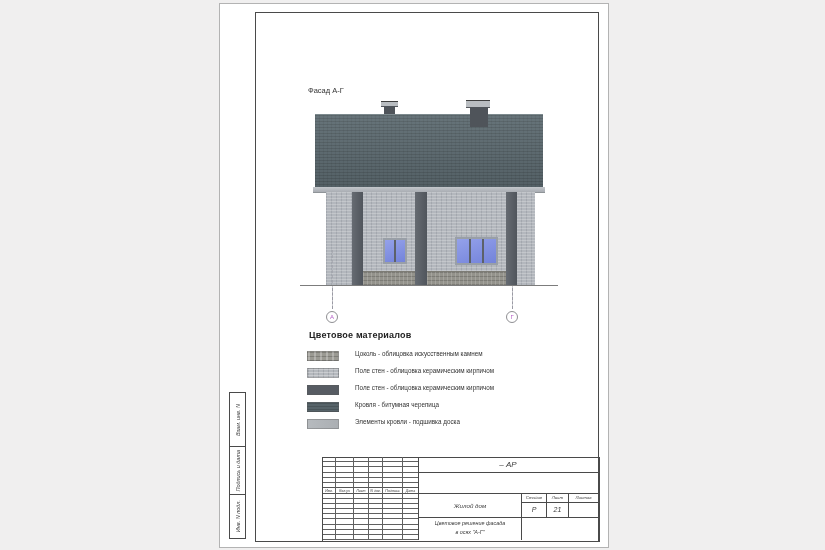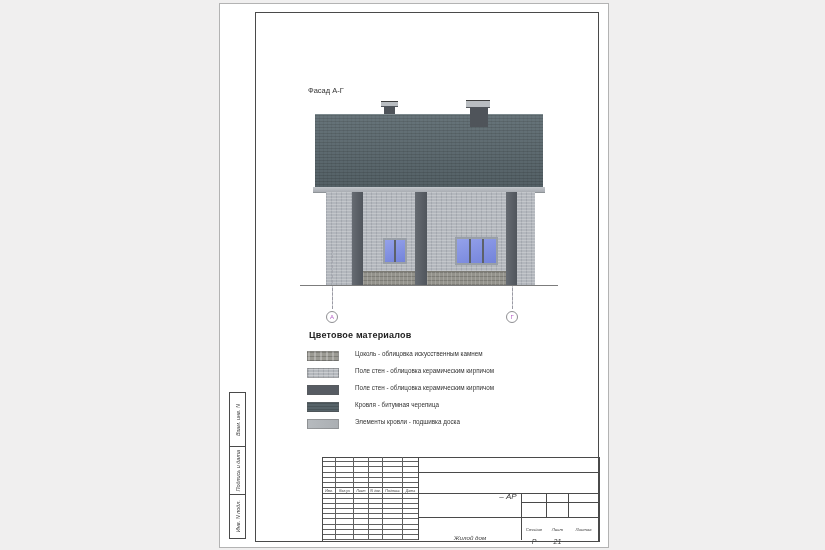--- a/index.html
+++ b/index.html
@@ -40,21 +40,21 @@
   .mat-title{left:309px;top:330px;font-size:9px;font-weight:bold;color:#222;letter-spacing:.2px;}
   .swatch{left:307px;width:30px;height:8px;border:1px solid rgba(90,90,90,.35);}
   .sw-stone{background-color:#9b9a93;background-image:repeating-linear-gradient(90deg,rgba(255,255,255,.25) 0 2px,rgba(0,0,0,0) 2px 6px),repeating-linear-gradient(180deg,rgba(0,0,0,.18) 0 1px,rgba(0,0,0,0) 1px 4px);}
   .sw-lightbrick{background-color:#b4b8bd;background-image:repeating-linear-gradient(180deg,rgba(255,255,255,.3) 0 1px,rgba(0,0,0,0) 1px 3px),repeating-linear-gradient(90deg,rgba(90,95,105,.2) 0 1px,rgba(0,0,0,0) 1px 5px);}
   .sw-darkbrick{background:#575c63;}
   .sw-roof{background-color:#566369;background-image:repeating-linear-gradient(180deg,rgba(0,0,0,.15) 0 1px,rgba(0,0,0,0) 1px 3px);}
   .sw-light{background:linear-gradient(90deg,#b6babe,#abafb3);}
   .mat-label{left:355px;font-size:6.3px;color:#333;}
   
   .tb-line{background:#4a4a4a;}
-  .tb-text{color:#3a3a3a;font-style:italic;display:flex;align-items:center;justify-content:center;text-align:right;margin-top:32px;}
+  .tb-text{color:#3a3a3a;font-style:italic;display:flex;align-items:center;justify-content:center;text-align:right;}
   .rev-grid{left:322px;top:457px;width:96px;height:83px;border-left:1px solid #4a4a4a;
     background-image:repeating-linear-gradient(180deg,rgba(0,0,0,0) 0 4.2px,#606060 4.2px 5.2px);}
   .rev-v{top:457px;height:83px;width:1px;background:#606060;}
   .rev-h{background:#fff;border-top:1px solid #545454;border-bottom:1px solid #545454;top:487px;height:5px;
     font-size:3.6px;font-style:italic;color:#3a3a3a;display:flex;align-items:center;justify-content:center;overflow:hidden;}
 </style>
 </head>
 <body>
 
 <div class="abs sheet"></div>

